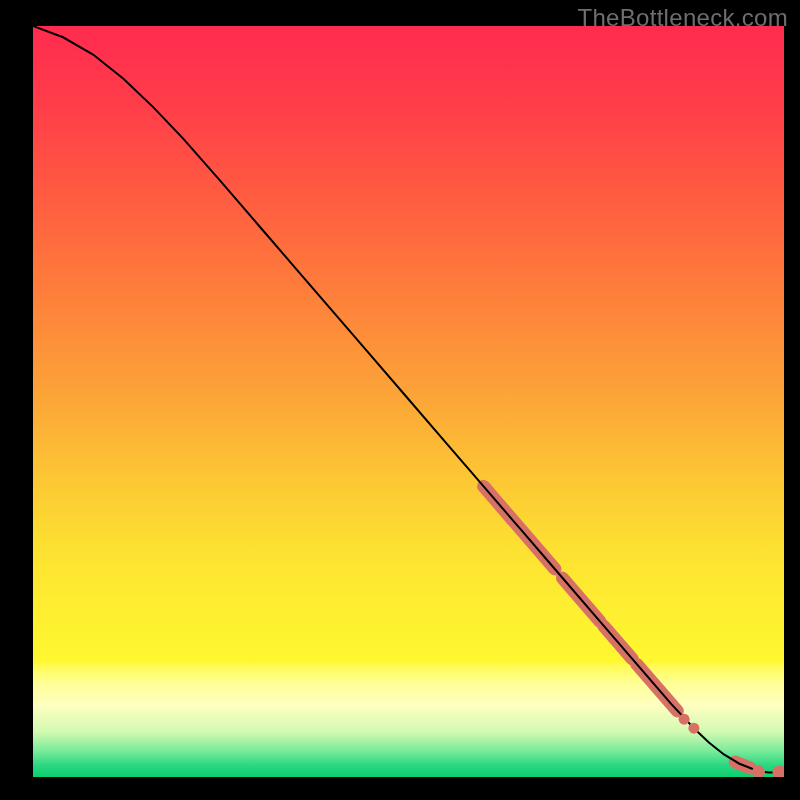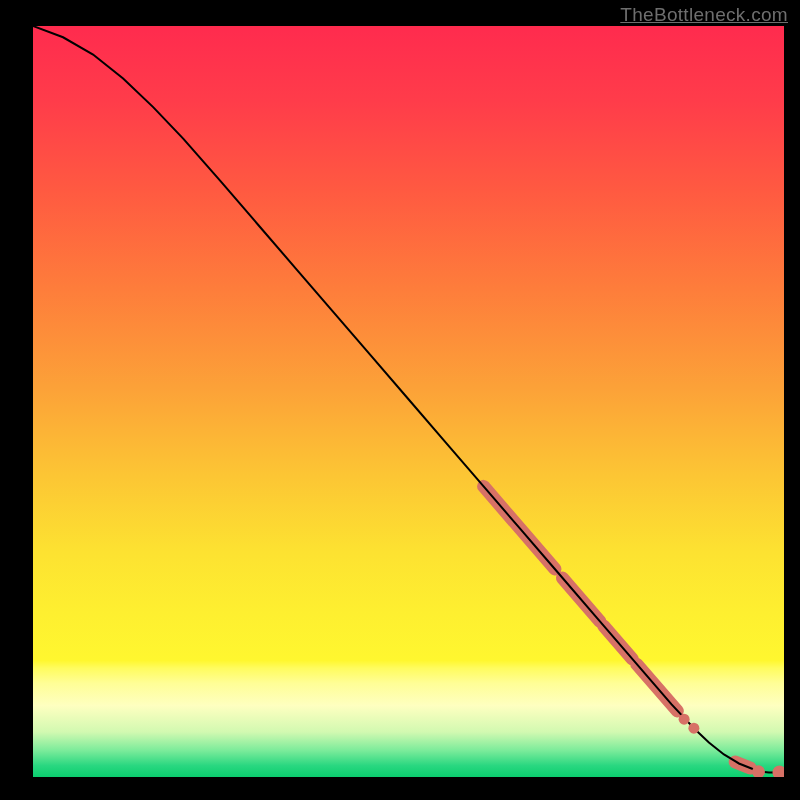--- a/index.html
+++ b/index.html
@@ -27,24 +27,23 @@
   .plot svg {
     display: block;
     width: 751px;
     height: 751px;
   }
   .watermark {
     position: absolute;
     top: 4px;
     right: 12px;
     color: #6e6e6e;
-    font-size: 19px;
+    font-size: 24px;
     font-weight: 500;
     letter-spacing: 0.3px;
-    text-decoration: underline;
   }
 </style>
 </head>
 <body>
 
 <div class="stage">
   <div class="plot">
     <svg viewBox="0 0 751 751" preserveAspectRatio="none">
       <defs>
         <linearGradient id="bg-grad" x1="0" y1="0" x2="0" y2="1">

